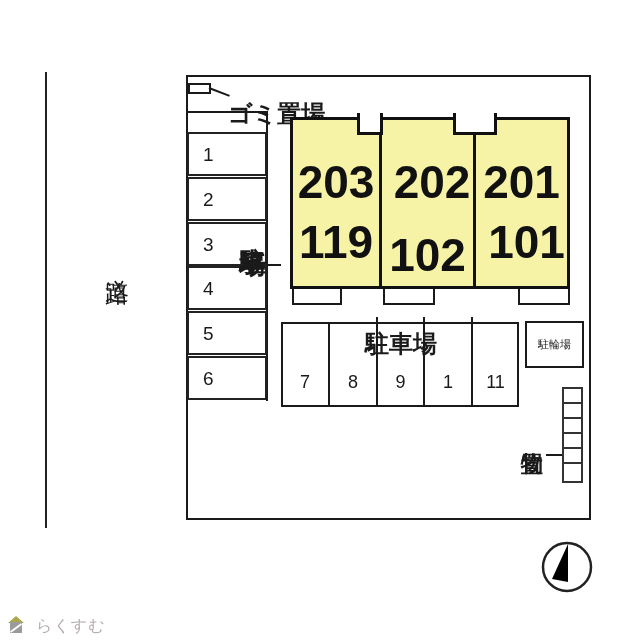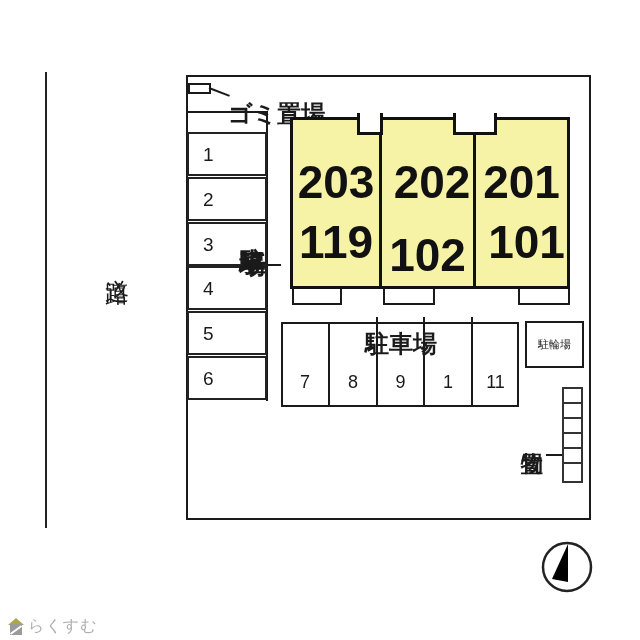--- a/index.html
+++ b/index.html
@@ -54,21 +54,21 @@
   #bicycle-box{left:525px;top:321px;width:59px;height:47px;border:2px solid #1a1a1a;
     box-sizing:border-box;background:#fff;display:flex;align-items:center;justify-content:center;}
   #bicycle-label{font-size:11px;font-weight:normal;letter-spacing:0;}
   
   .st-cell{position:absolute;left:562px;width:21px;height:17px;border:2px solid #333;
     box-sizing:border-box;background:#fff;}
   #storage-label{left:517px;top:434px;font-size:22px;font-weight:bold;letter-spacing:1px;}
   #storage-leader{left:546px;top:454px;width:16px;}
   
   #compass{left:539px;top:539px;}
-  #logo{left:8px;top:616px;display:flex;align-items:center;gap:4px;}
+  #logo{left:8px;top:616px;display:flex;gap:12px;}
   #logo-text{font-size:16px;letter-spacing:1px;}
 </style>
 </head>
 <body>
 
 <div id="stage">
 
   <div id="road-line" class="abs"></div>
   <div id="road-label" class="abs vtext">道路</div>
 

